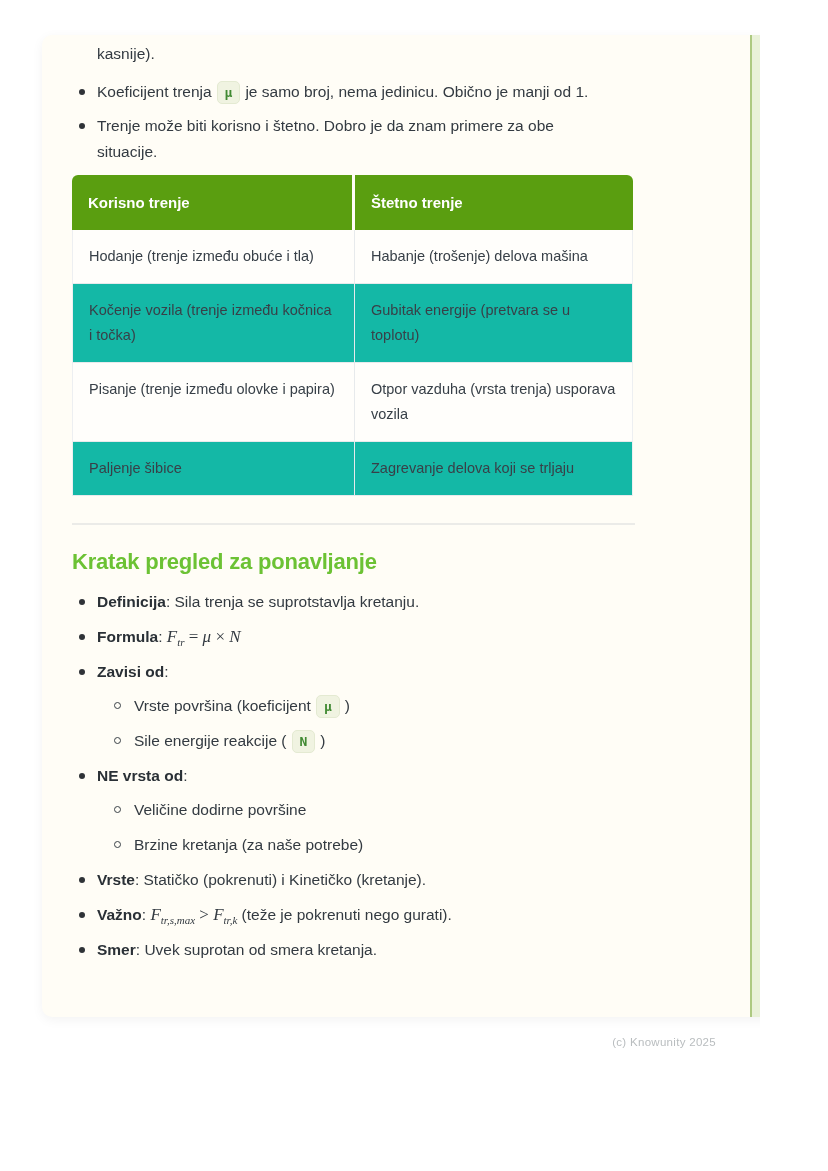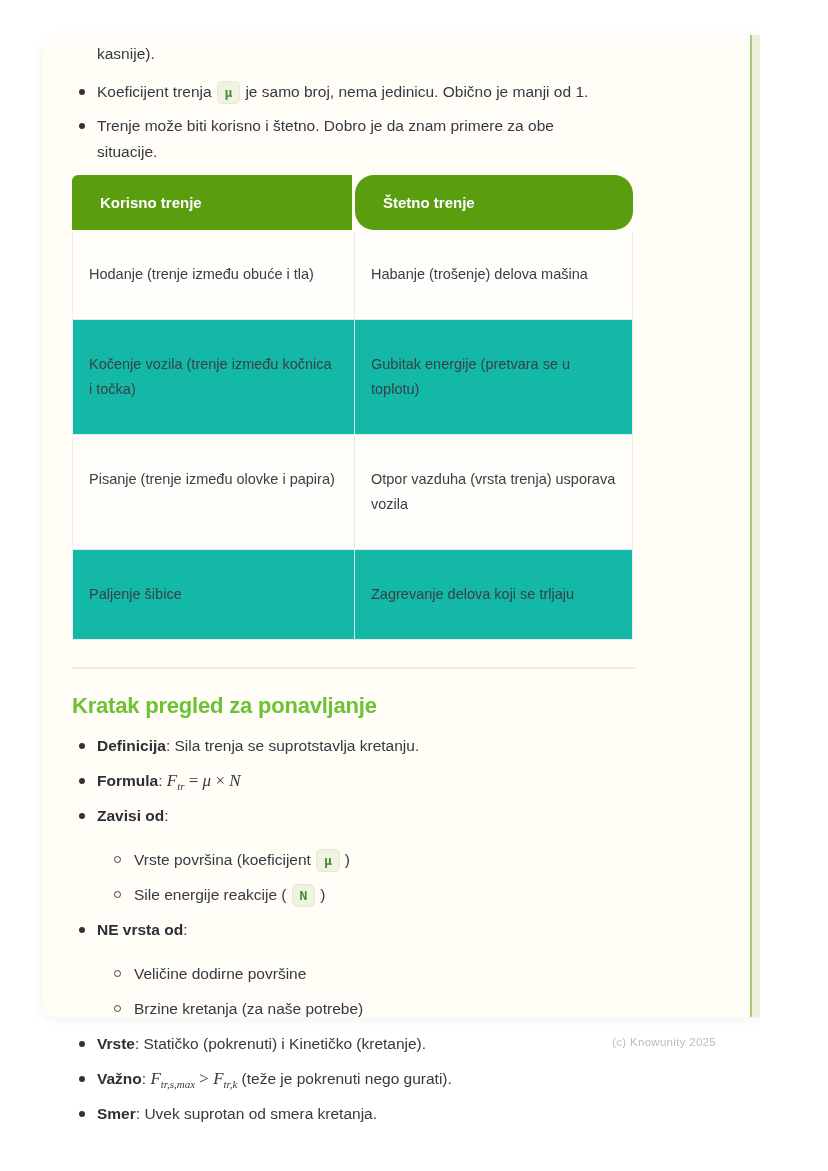--- a/index.html
+++ b/index.html
@@ -17,31 +17,31 @@
   .content { position:absolute; left:30px; top:6px; width:580px;
     font-size:15.5px; line-height:26px; }
 
   .cont-line { margin:0 0 12px 25px; }
 
   ul.blist { list-style:none; }
   ul.blist > li { position:relative; padding-left:25px; margin-bottom:8px; }
   ul.blist > li::before { content:""; position:absolute; left:7px; top:10px;
     width:6px; height:6px; border-radius:50%; background:#2f3337; }
 
-  ul.sublist { list-style:none; margin-top:18px; }
+  ul.sublist { list-style:none; margin-top:8px; }
   ul.sublist > li { position:relative; padding-left:37px; margin-bottom:9px; font-weight:400; }
   ul.sublist > li::before { content:""; position:absolute; left:17px; top:9px;
     width:5px; height:5px; border:1.5px solid #3a4147; border-radius:50%; background:transparent; }
 
   table.cmp { margin-top:10px; width:561px; border-collapse:separate; border-spacing:0; }
   table.cmp th { background:#5a9e10; color:#ffffff; font-size:15px; font-weight:700;
-    text-align:left; padding:18px 28px; line-height:19px; }
+    text-align:left; padding:18px 16px; line-height:19px; }
   table.cmp th.c1 { width:283px; border-right:3px solid #fffdf6; border-top-left-radius:6px; }
-  table.cmp th.c2 { border-top-right-radius:6px;border-radius:19px; }
-  table.cmp td { font-size:14.5px; color:#384048; padding:32px 16px; line-height:25px;
+  table.cmp th.c2 { border-top-right-radius:6px; }
+  table.cmp td { font-size:14.5px; color:#384048; padding:14px 16px; line-height:25px;
     border-bottom:1px solid #e7eaec; background:#fffefb; vertical-align:top; }
   table.cmp td.c1 { border-right:1px solid #e7eaec; border-left:1px solid #edeff1; }
   table.cmp td.c2 { border-right:1px solid #edeff1; }
   table.cmp tr.even td { background:#14b8a6; }
 
   hr.rule { border:none; border-top:2px solid #ebebe8; margin:27px 0 0 0; width:563px; }
 
   h2.summary-heading { margin:24px 0 14px 0; font-size:22px; font-weight:700;
     color:#6cc234; letter-spacing:-0.2px; }
 

